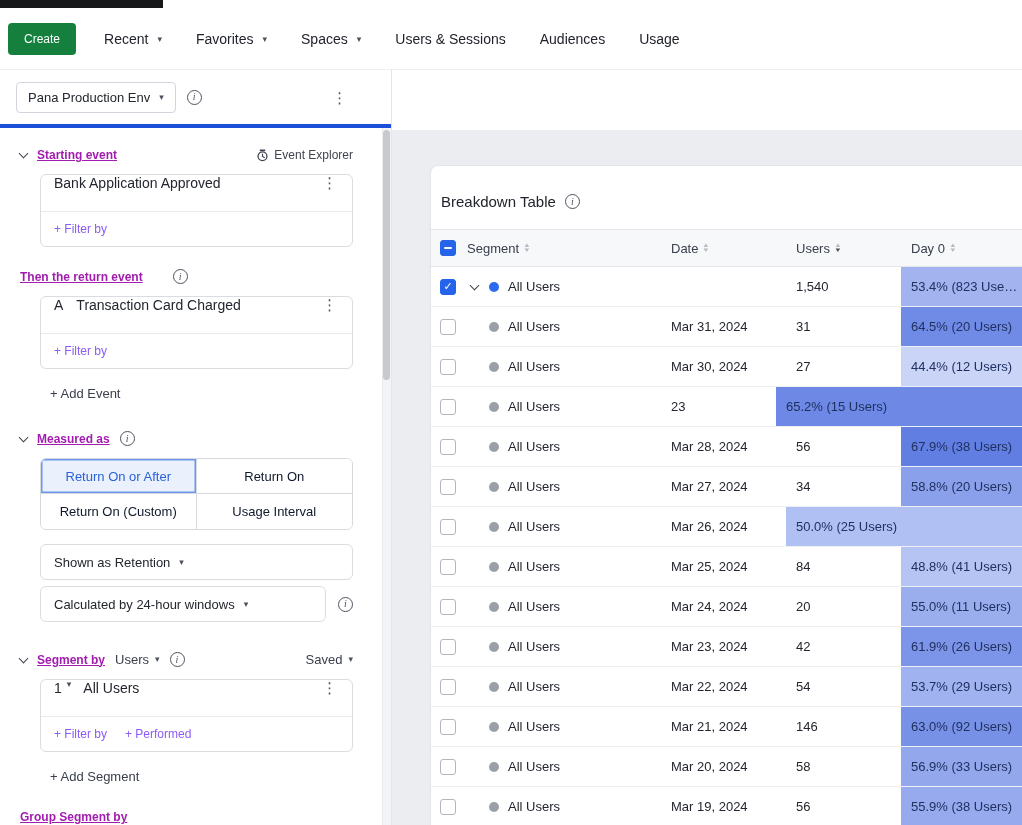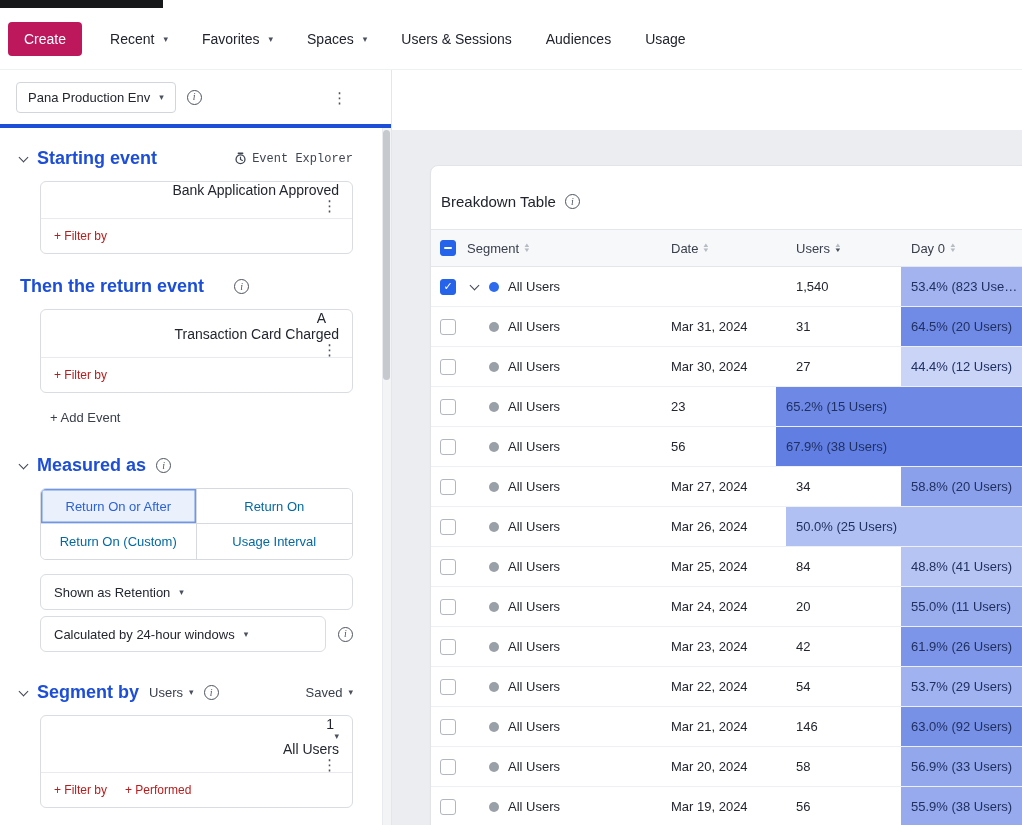--- a/index.html
+++ b/index.html
@@ -7,22 +7,22 @@
   body {
     width:1022px; height:825px; position:relative; overflow:hidden;
     background:#fff; color:#23262e;
     font-family:"Liberation Sans", sans-serif; font-size:14px;
   }
   .top-strip { position:absolute; top:0; left:0; width:163px; height:8px; background:#17181a; }
 
   
   .navbar { position:absolute; top:8px; left:0; right:0; height:62px; background:#fff;
     display:flex; align-items:center; padding-left:8px; border-bottom:1px solid #eef0f2; }
-  .create-btn { background:#be185d; color:#fff; border:none; border-radius:4px;
-    font-size:14px; font-weight:500; padding:9px 16px; font-family:inherit; cursor:pointer; }
+  .create-btn { background:#15803d; color:#fff; border:none; border-radius:4px;
+    font-size:12px; font-weight:500; padding:9px 16px; font-family:inherit; cursor:pointer; }
   .nav-items { display:flex; align-items:center; margin-left:28px; gap:34px; }
   .nav-item { display:flex; align-items:center; gap:9px; font-size:14px; color:#21242c; cursor:pointer; }
   .dd-arrow { font-size:9px; color:#4a505c; line-height:1; }
   .nav-item .dd-arrow { transform:translateY(1px); }
 
   
   .sidebar { position:absolute; left:0; top:70px; width:392px; bottom:0; background:#fff;
     border-right:1px solid #e4e6ea; overflow:hidden; }
   .env-row { height:58px; display:flex; align-items:center; padding:0 16px; border-bottom:4px solid #1d4ed8; }
   .env-dd { display:flex; align-items:center; gap:9px; border:1px solid #d2d5db; border-radius:4px;
@@ -30,41 +30,41 @@
   .env-row .info { margin-left:11px; }
   .env-row .kebab { margin-left:auto; margin-right:26px; }
 
   .info { width:15px; height:15px; min-width:15px; border:1.2px solid #4d535e; border-radius:50%;
     display:inline-flex; align-items:center; justify-content:center; font-size:10px; line-height:1;
     color:#4d535e; font-family:"Liberation Serif", serif; font-style:italic; cursor:pointer; }
   .kebab { font-size:15px; color:#4d535e; cursor:pointer; line-height:1; padding:0 2px; }
 
   .sb-content { padding:20px 38px 0 20px; }
   .sec-head { display:flex; align-items:center; gap:10px; }
-  .sec-title { font-size:18px; font-weight:700; color:#1d4ed8; }
+  .sec-title { font-size:12px; font-weight:700; color:#a21caf;text-decoration:underline; }
   .chev { width:7px; height:7px; border-right:1.7px solid #3f4550; border-bottom:1.7px solid #3f4550;
     transform:rotate(45deg); display:inline-block; margin-top:-3px; }
-  .explorer { margin-left:auto; display:flex; align-items:center; gap:5px; font-size:12px; color:#3f4550; cursor:pointer;font-family:Liberation Mono, monospace; }
+  .explorer { margin-left:auto; display:flex; align-items:center; gap:5px; font-size:12px; color:#3f4550; cursor:pointer; }
 
   .ev-card { border:1px solid #d9dce1; border-radius:6px; margin:12px 0 0 20px; background:#fff; }
-  .ev-row1 { display:flex; align-items:flex-end; min-height:37px; padding:0 13px;
-    border-bottom:1px solid #e8eaed; font-size:14px;flex-direction:column; }
+  .ev-row1 { display:flex; align-items:flex-start; min-height:37px; padding:0 13px;
+    border-bottom:1px solid #e8eaed; font-size:14px; }
   .ev-name { color:#23262e; }
   .ev-row1 .kebab { margin-left:auto; }
   .ev-row2 { display:flex; align-items:center; min-height:34px; padding:0 13px; gap:18px; }
-  .filter-link { font-size:12px; color:#b91c1c; cursor:pointer; }
+  .filter-link { font-size:12px; color:#8b5cf6; cursor:pointer; }
   .ev-letter { margin-right:13px; font-size:14px; color:#23262e; }
   .add-link { margin:17px 0 0 30px; font-size:13px; font-weight:500; color:#3a404b; cursor:pointer; }
 
   .mt22 { margin-top:22px;gap:30px; } .mt30 { margin-top:30px; } .mt26 { margin-top:26px; }
 
   .measure-grid { display:grid; grid-template-columns:1fr 1fr; margin:12px 0 0 20px;
     border:1px solid #d6d9de; border-radius:6px; overflow:hidden; background:#fff; }
   .measure-btn { height:35px; display:flex; align-items:center; justify-content:center;
-    font-size:13px; color:#0369a1; background:#fff; cursor:pointer;
+    font-size:13px; color:#0f172a; background:#fff; cursor:pointer;
     border-right:1px solid #d6d9de; border-bottom:1px solid #d6d9de; }
   .measure-btn:nth-child(2n) { border-right:0; }
   .measure-btn:nth-child(n+3) { border-bottom:0; }
   .measure-btn.selected { background:#eaf1fd; color:#2a61d8; box-shadow:inset 0 0 0 1.5px #6d97ef; }
 
   .dd-card { display:flex; align-items:center; gap:9px; border:1px solid #d9dce1; border-radius:6px;
     height:36px; padding:0 13px; margin:14px 0 0 20px; font-size:13px; color:#23262e; cursor:pointer; }
   .calc-row { display:flex; align-items:center; gap:12px; margin:6px 0 0 20px; }
   .calc-row .dd-card { flex:1; margin:0; }
 
@@ -356,20 +356,21 @@
         </div>
         <div class="trow">
           <div class="cell col-cb">
             <span class="cb"></span>
           </div>
           <div class="cell col-seg">
             <span class="expand-spacer"></span>
             <span class="dot" style="background: rgb(154, 160, 168);"></span>
             <span class="seg-label">All Users</span>
           </div>
+          <div class="cell col-date">Mar 28, 2024</div>
           <div class="cell col-users">56</div>
           <div class="cell col-day0" style="background: rgb(97, 127, 227);">
             <span class="heat-label">67.9% (38 Users)</span>
           </div>
         </div>
         <div class="trow">
           <div class="cell col-cb">
             <span class="cb"></span>
           </div>
           <div class="cell col-seg">

